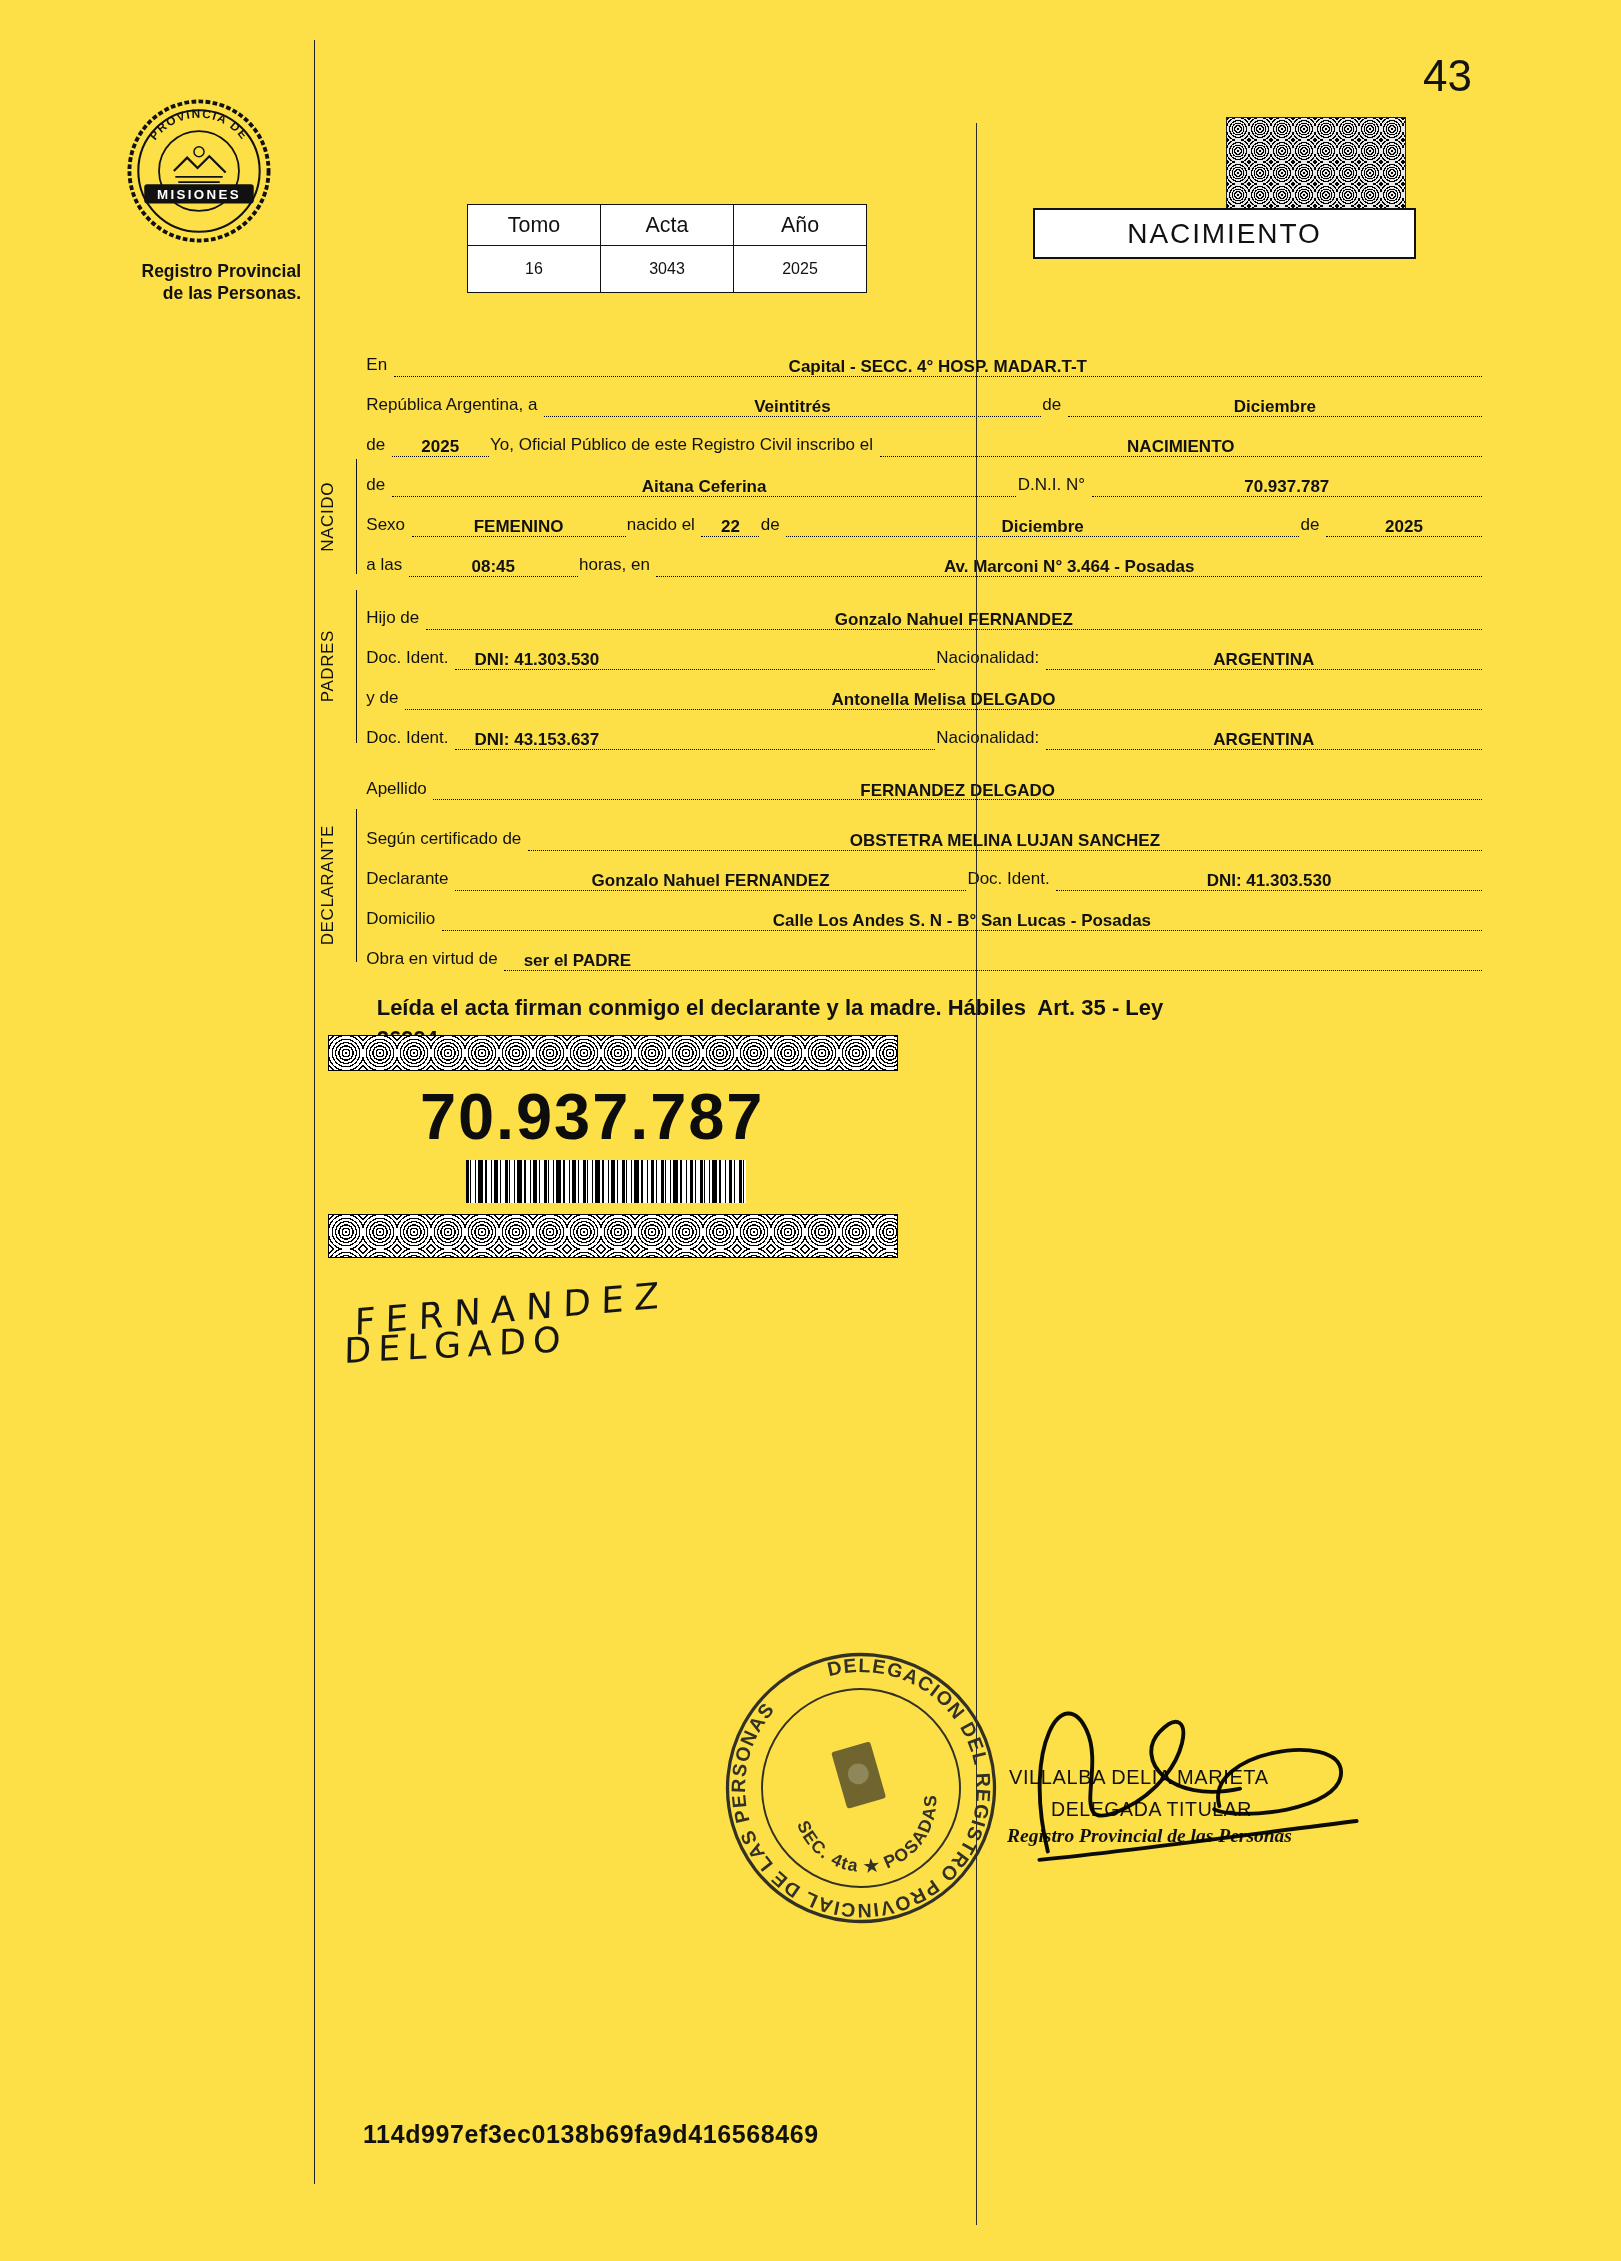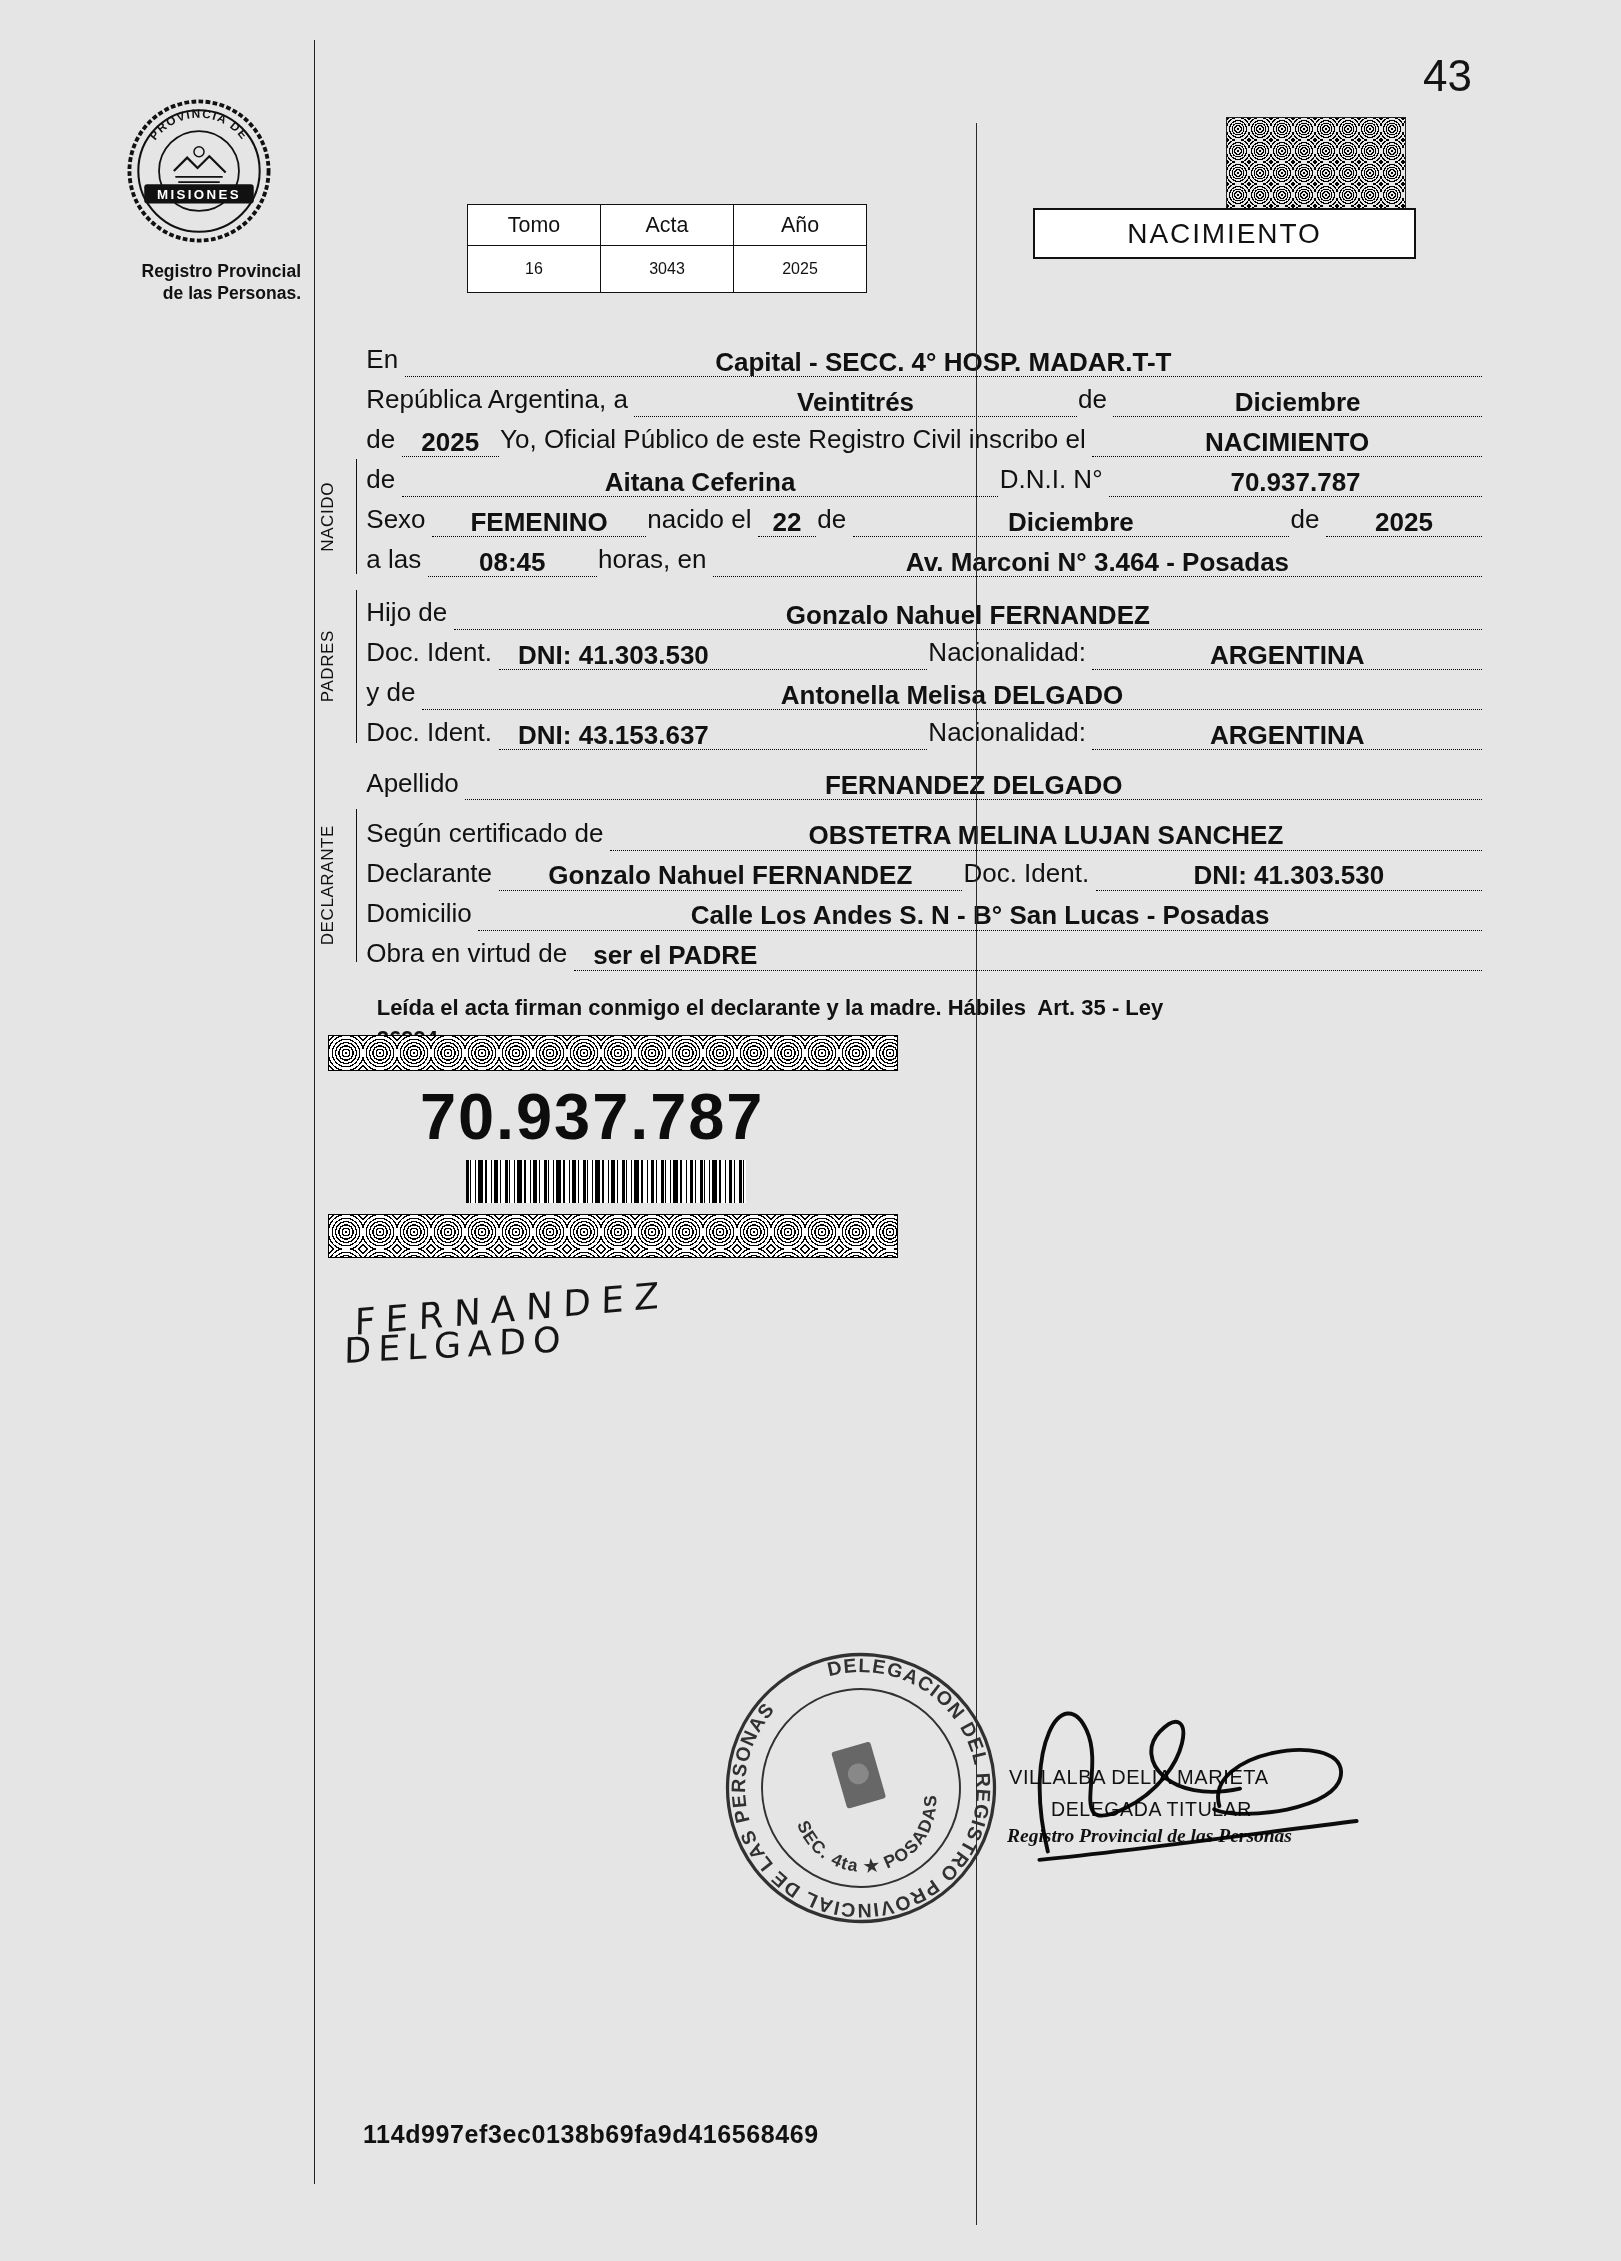--- a/index.html
+++ b/index.html
@@ -1,16 +1,16 @@
 <!DOCTYPE html>
 <html style="font-size:10.4px"><head>
 <meta charset="utf-8">
 <style>
   html,body{margin:0;padding:0;background:#9a9a9a;}
-  .page{position:relative;width:1622px;height:2261px;background:#e5e5e5;
+  .page{position:relative;width:1622px;height:2261px;background:#fde047;
         font-family:"Liberation Sans",sans-serif;color:#111;overflow:hidden;}
 
   
   .rule-left{position:absolute;left:314px;top:40px;height:2144px;border-left:1.9px solid #222;}
   .fold-line{position:absolute;left:976px;top:123px;height:2102px;border-left:1.9px solid #2b2b2b;z-index:6;}
 
   .page-number{position:absolute;left:1423px;top:51px;font-size:44px;color:#141414;}
 
   
   .seal{position:absolute;left:125px;top:97px;width:148px;height:148px;}
@@ -32,21 +32,21 @@
     background-color:#e8e8e8;
     background-image:repeating-radial-gradient(circle at 11px 11px,
       #000 0 1.3px,#e8e8e8 1.3px 2.6px,#000 2.6px 3.9px,#e8e8e8 3.9px 5.2px,#000 5.2px 6.5px,#e8e8e8 6.5px 7.8px,#000 7.8px 9px,#e8e8e8 9px 11px);
     background-size:22px 22px;}
 
   .type-box{position:absolute;left:1033px;top:208px;width:379px;height:47px;border:2.6px solid #111;
             display:flex;align-items:center;justify-content:center;font-size:28px;letter-spacing:1.9px;background:#fff;}
 
   
   .form{position:absolute;left:365px;top:337px;width:1117px;}
-  .row{display:flex;align-items:flex-end;height:40px;font-size:26px;white-space:nowrap;}
+  .row{display:flex;align-items:flex-end;height:40px;font-size:17px;white-space:nowrap;}
   .lbl{padding:0 6.5px 1.9px 1.3px;}
   .fill{border-bottom:1.9px dotted #000;display:flex;justify-content:center;align-items:flex-end;min-width:18px;}
   .val{font-weight:bold;padding:0 9px;line-height:1.05;}
   .f1{flex:1 1 0;}.f11{flex:1.1 1 0;}.f12{flex:1.2 1 0;}.f16{flex:1.6 1 0;}
   .fx90{flex:0 0 58px;}.fx150{flex:0 0 97px;}.fx240{flex:0 0 156px;}.fx260{flex:0 0 169px;}.fx330{flex:0 0 214px;}
   .vstart{justify-content:flex-start;}
   .vstart .val{padding-left:19.5px;}
   .sp20{height:13px;}.sp16{height:10.4px;}
   .closing{margin-top:22px;padding-left:11.7px;font-weight:bold;font-size:22px;line-height:1.4;}
   .closing div{white-space:pre-wrap;}

